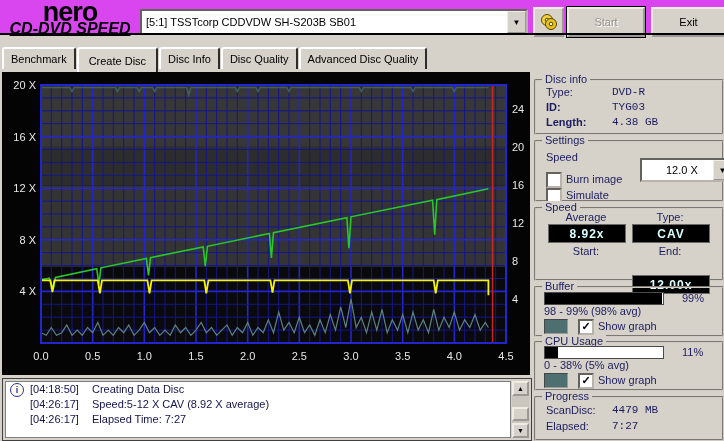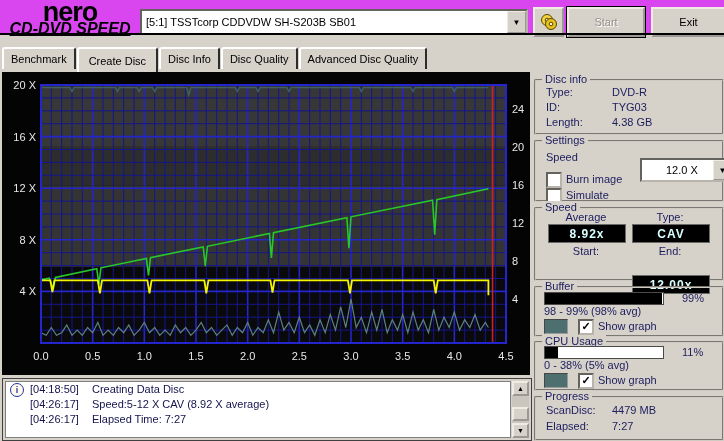--- a/index.html
+++ b/index.html
@@ -22,21 +22,21 @@
   
   .tabrow{position:absolute;left:2px;top:47px;height:23px;display:flex;}
   .tab{height:20px;background:#d6d2ca;border:1px solid #808080;border-bottom:none;border-top:2px outset #fff;border-left:2px outset #fff;border-right:2px outset #808080;border-radius:3px 3px 0 0;padding:0 7px;display:flex;align-items:center;color:#000;margin-right:1px;}
   .tab.active{height:23px;background:#d9d5cd;position:relative;z-index:2;padding:0 10px;}
   
   .chartpanel{position:absolute;left:2px;top:72px;width:528px;height:303px;background:#040404;}
   
   .group{position:absolute;left:534px;width:186px;border:2px groove #cfcbc3;border-radius:2px;}
   .group>.legend{position:absolute;top:-8px;left:6px;background:#d6d2ca;padding:0 3px;}
   .row{position:absolute;left:10px;white-space:nowrap;}
-  .val{position:absolute;left:76px;white-space:nowrap;}
+  .val{position:absolute;left:76px;white-space:nowrap;font-family:Liberation Mono, monospace;}
   .lcd{position:absolute;width:76px;height:17px;background:#000;border:1px solid #6a6a6a;color:#d9ffff;font-weight:bold;font-size:12px;display:flex;align-items:center;justify-content:center;letter-spacing:1px;}
   .lcdlabel{position:absolute;width:76px;text-align:center;}
   .bar{position:absolute;left:8px;height:11px;width:118px;background:#fff;border:1px solid #4a4a4a;}
   .bar .fill{height:100%;background:#000;}
   .barpct{position:absolute;white-space:nowrap;}
   .swatch{position:absolute;left:8px;width:22px;height:13px;background:#4d6f6f;border:1px inset #9a9a9a;}
   .cb{position:absolute;width:12px;height:12px;background:#fff;border:2px inset #b8b4ac;color:#000;font-size:11px;line-height:10px;text-align:center;font-weight:bold;}
   .cblabel{position:absolute;white-space:nowrap;}
   .speedcombo{left:104px;top:16px;width:70px;height:20px;position:absolute;padding-left:20px;}
   
@@ -188,23 +188,23 @@
         <text x="510" y="117" fill="#e8e8e8" font-size="11" text-anchor="start" font-family="Liberation Sans,sans-serif">16</text>
         <text x="510" y="79" fill="#e8e8e8" font-size="11" text-anchor="start" font-family="Liberation Sans,sans-serif">20</text>
         <text x="510" y="41" fill="#e8e8e8" font-size="11" text-anchor="start" font-family="Liberation Sans,sans-serif">24</text>
       </svg>
   </div>
 
   <div class="group" style="top:79px;height:52px;">
     <div class="legend">Disc info</div>
     <div class="row" style="top:5px;">Type:</div>
     <div class="val" style="top:5px;">DVD-R</div>
-    <div class="row" style="top:20px;">ID:</div>
+    <div class="row" style="top:20px;font-weight:bold;">ID:</div>
     <div class="val" style="top:20px;">TYG03</div>
-    <div class="row" style="top:35px;">Length:</div>
+    <div class="row" style="top:35px;font-weight:bold;">Length:</div>
     <div class="val" style="top:35px;">4.38 GB</div>
   </div>
 
   <div class="group" style="top:140px;height:58px;">
     <div class="legend">Settings</div>
     <div class="row" style="top:9px;">Speed</div>
     <div class="combo speedcombo">
       <div class="txt">12.0 X</div>
       <div class="btn">▼</div>
     </div>

